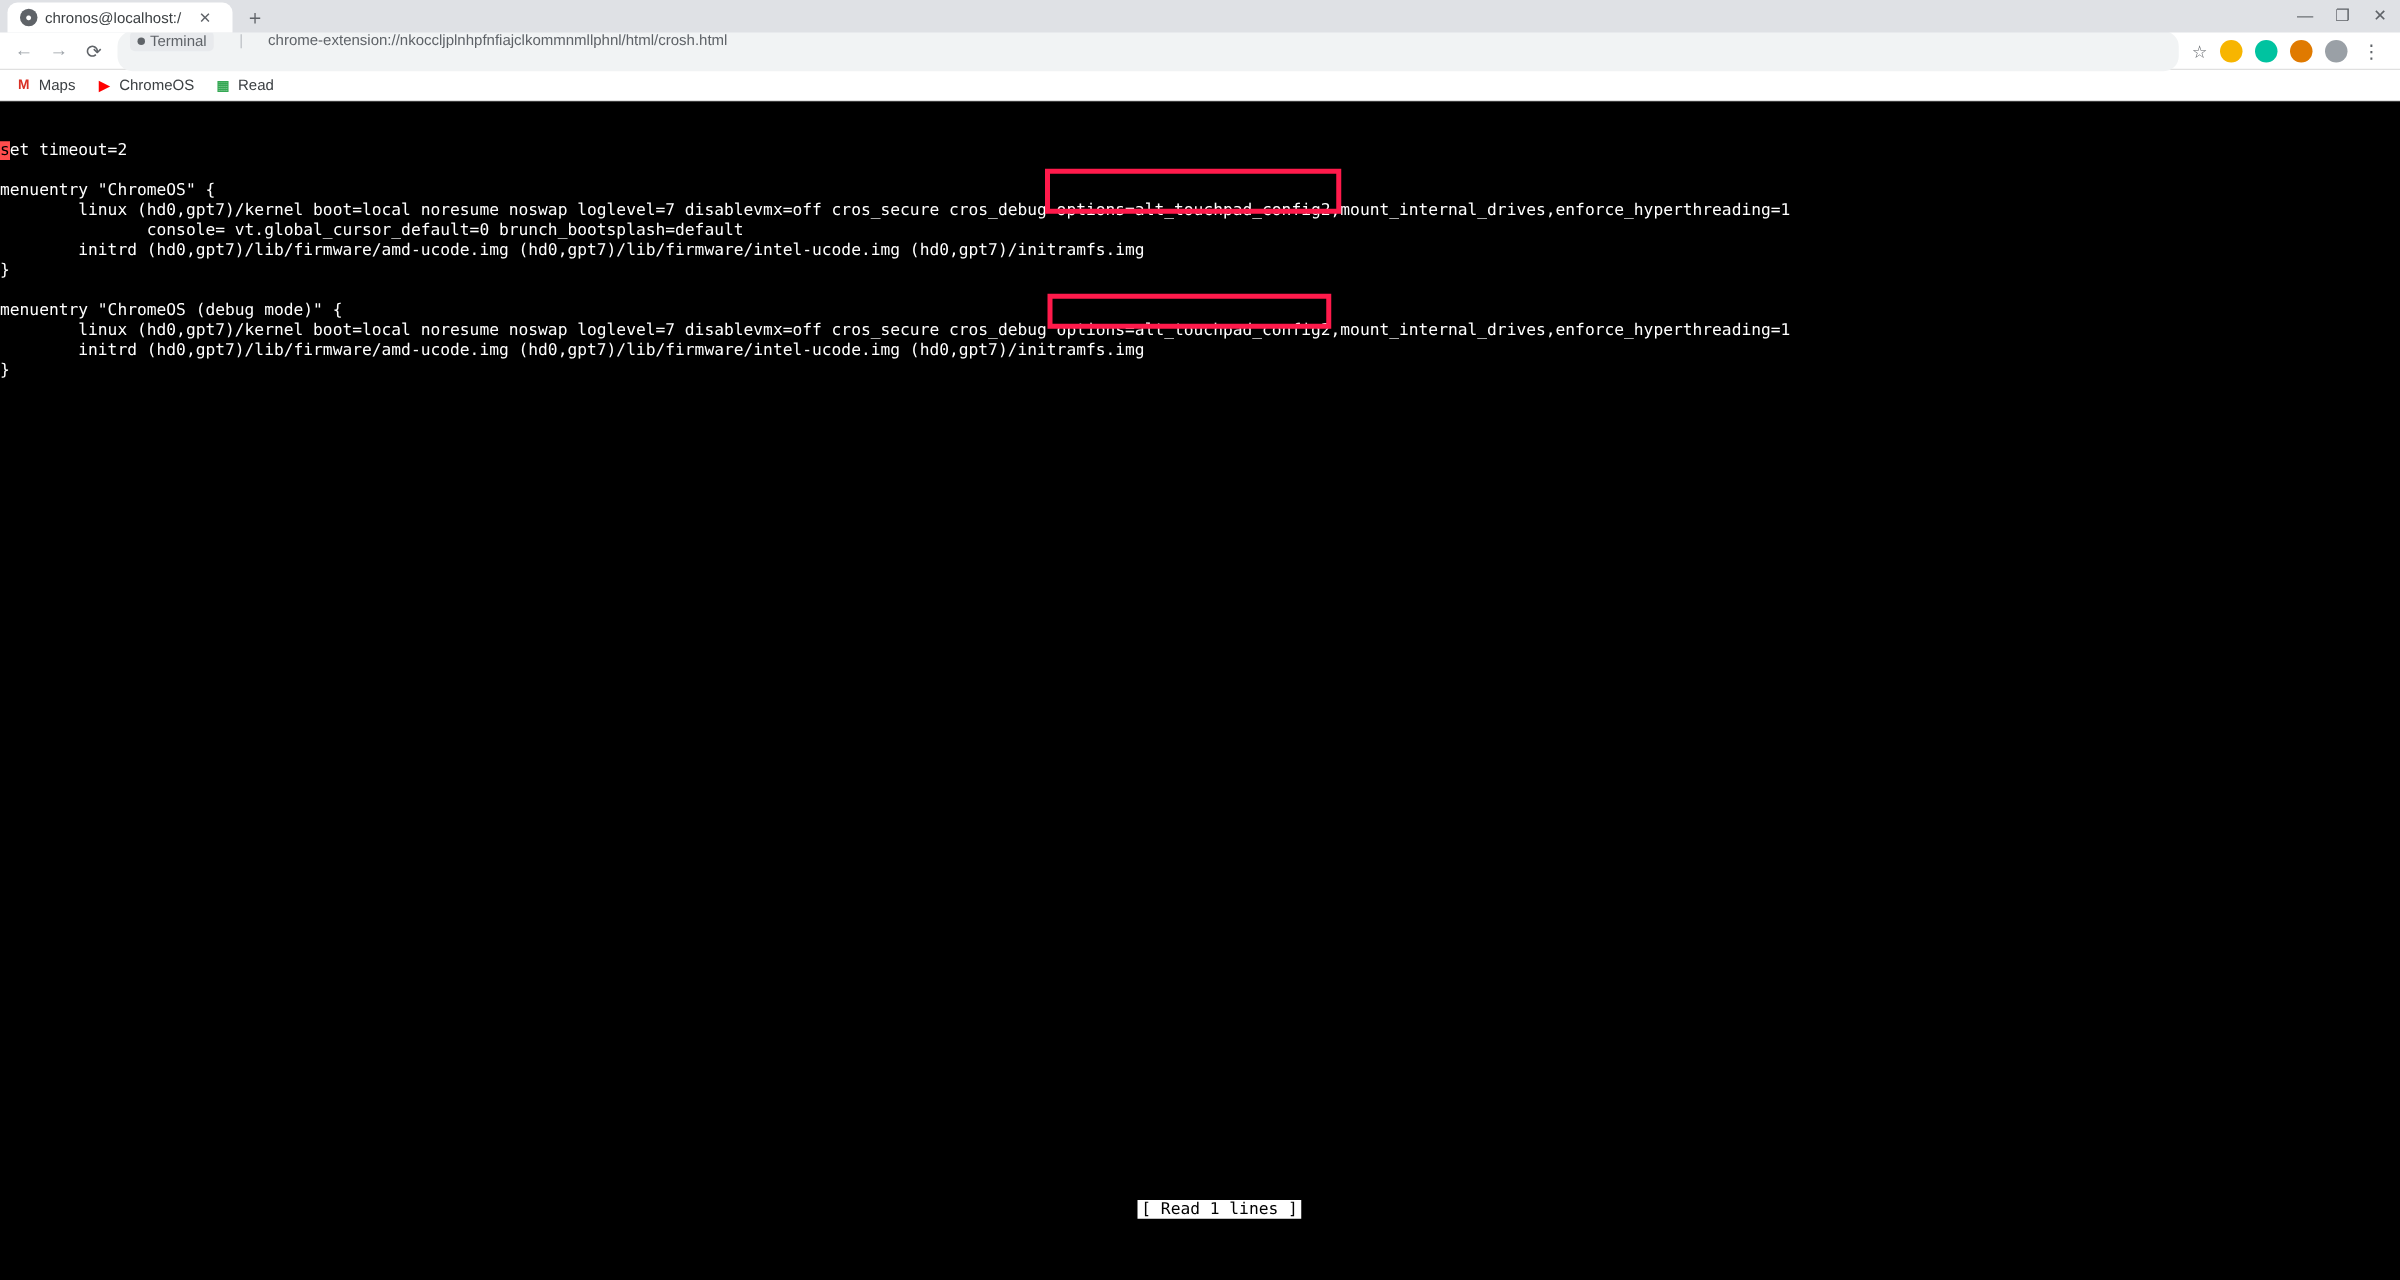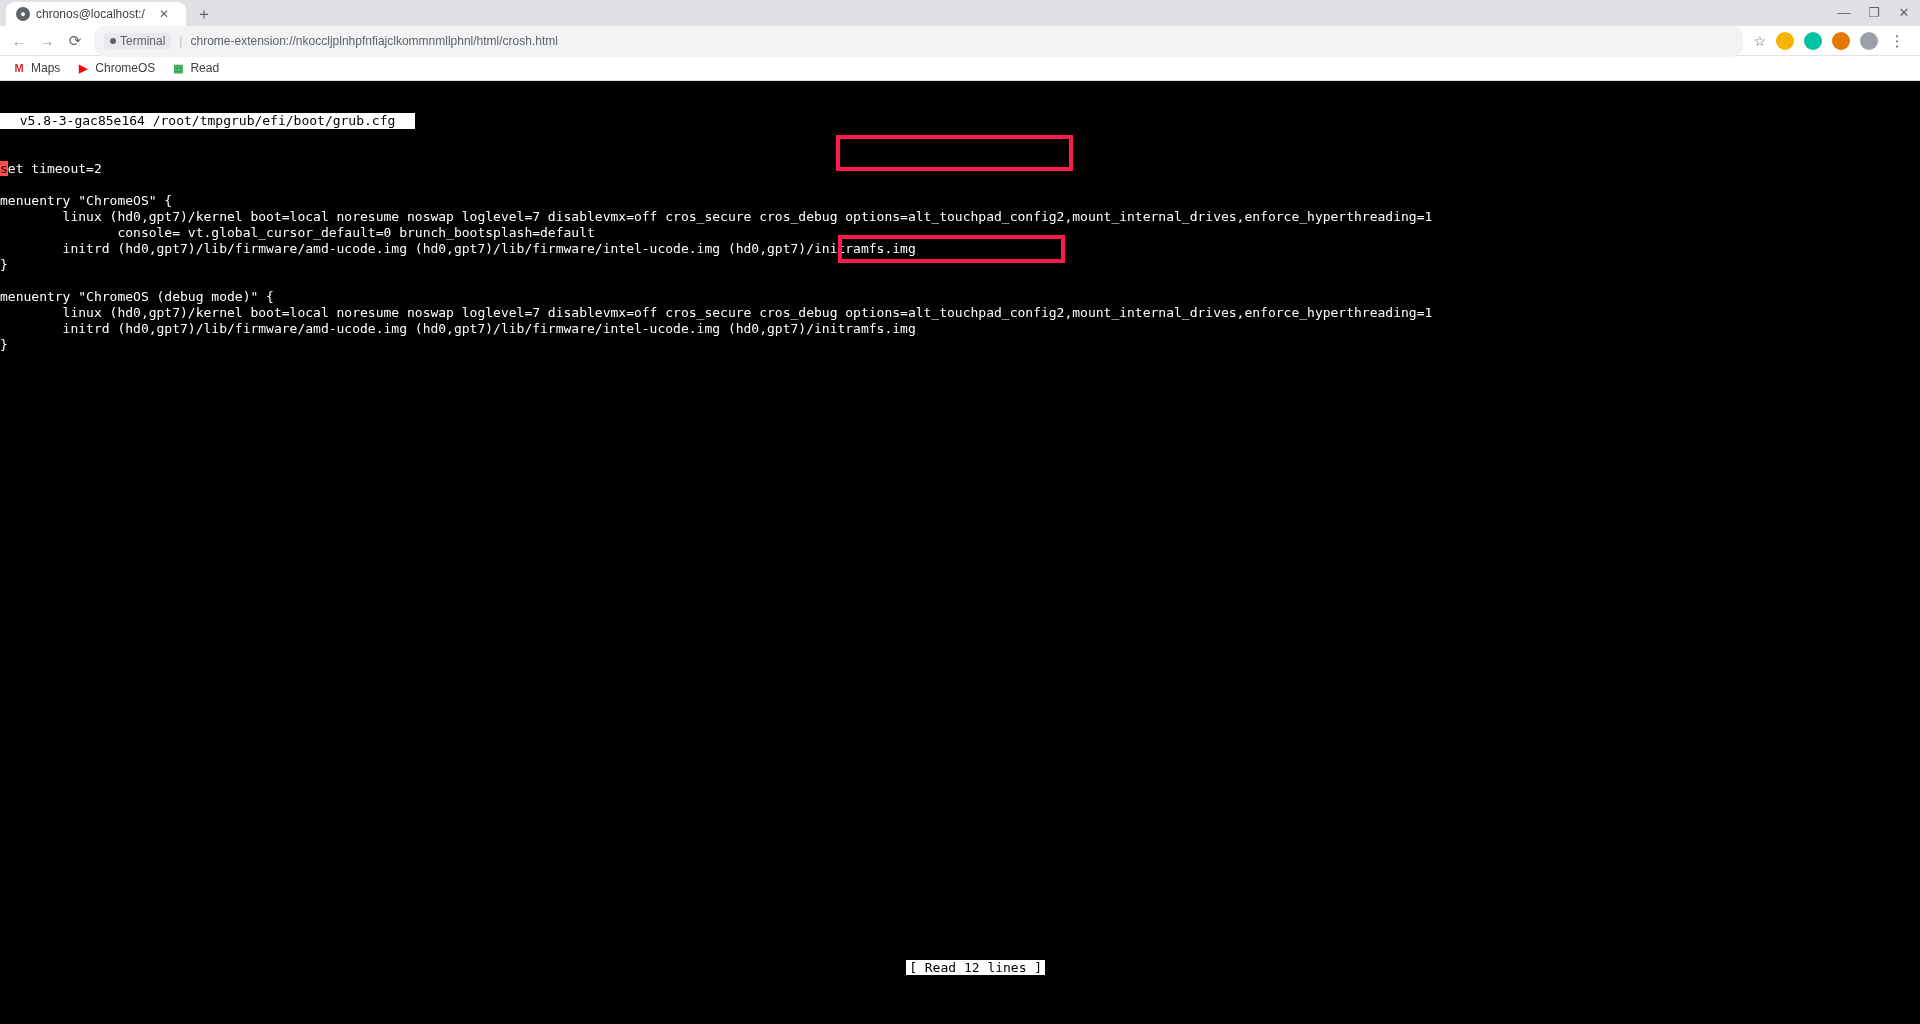--- a/index.html
+++ b/index.html
@@ -57,22 +57,22 @@
     align-items: center;
     padding: 0 10px;
     gap: 10px;
   }
   .nav-btn { color: #9aa0a6; font-size: 15px; width:18px; text-align:center; }
   .nav-btn.active { color: #5f6368; }
   .omnibox {
     flex: 1; height: 32px;
     background: #f1f3f4;
     border-radius: 12px;
-    display: flex; align-items: center;
-    padding: 0 10px; gap: 8px;
+    display: flex; align-items: flex-start;
+    padding: 0 10px; gap: 20px;
     font-size: 12px; color: #5f6368;
   }
   .omnibox .chip {
     display:flex; align-items:center; gap:4px;
     background: #e8eaed; border-radius: 4px;
     padding: 1px 6px;
   }
   .omnibox .chip .dot { width:6px;height:6px;border-radius:50%;background:#5f6368; }
   .omnibox-sep { color:#bdc1c6; }
   .toolbar-right { display:flex; align-items:center; gap:10px; padding-right:4px; }
@@ -180,27 +180,26 @@
     <span class="bm-icon" style="color: rgb(255, 0, 0); font-weight: bold; font-size: 11px;">▶</span>
     <span>ChromeOS</span>
   </div>
   <div id="bm2" class="bm">
     <span class="bm-icon" style="color: rgb(52, 168, 83); font-weight: bold; font-size: 11px;">▦</span>
     <span>Read</span>
   </div>
 </div>
 
 <div class="term">
-  <div class="term-line"><span class="nano-title">  v5.8-3-gac85e164 /root/tmpgrub/efi/boot/grub.cfg  </span></div>
   <div id="buf"><div class="term-line"><span class="cursor-cell">s</span>et timeout=2</div><div class="term-line"></div><div class="term-line">menuentry "ChromeOS" {</div><div class="term-line">        linux (hd0,gpt7)/kernel boot=local noresume noswap loglevel=7 disablevmx=off cros_secure cros_debug options=alt_touchpad_config2,mount_internal_drives,enforce_hyperthreading=1 </div><div class="term-line">               console= vt.global_cursor_default=0 brunch_bootsplash=default</div><div class="term-line">        initrd (hd0,gpt7)/lib/firmware/amd-ucode.img (hd0,gpt7)/lib/firmware/intel-ucode.img (hd0,gpt7)/initramfs.img</div><div class="term-line">}</div><div class="term-line"></div><div class="term-line">menuentry "ChromeOS (debug mode)" {</div><div class="term-line">        linux (hd0,gpt7)/kernel boot=local noresume noswap loglevel=7 disablevmx=off cros_secure cros_debug options=alt_touchpad_config2,mount_internal_drives,enforce_hyperthreading=1</div><div class="term-line">        initrd (hd0,gpt7)/lib/firmware/amd-ucode.img (hd0,gpt7)/lib/firmware/intel-ucode.img (hd0,gpt7)/initramfs.img</div><div class="term-line">}</div></div>
 
   
   <div id="hl1" class="hl" style="left: 836.4px; top: 54px; width: 236.2px; height: 36px;"></div>
   <div id="hl2" class="hl" style="left: 838.4px; top: 154px; width: 226.4px; height: 28px;"></div>
 
   <div class="nano-status">
-    <span class="inv">[ Read 12 lines ]</span>
+    <span class="inv">[ Read 1 lines ]</span>
   </div>
   <div class="nano-shortcuts">
     
     
   </div>
 </div>
 
 </body></html>

